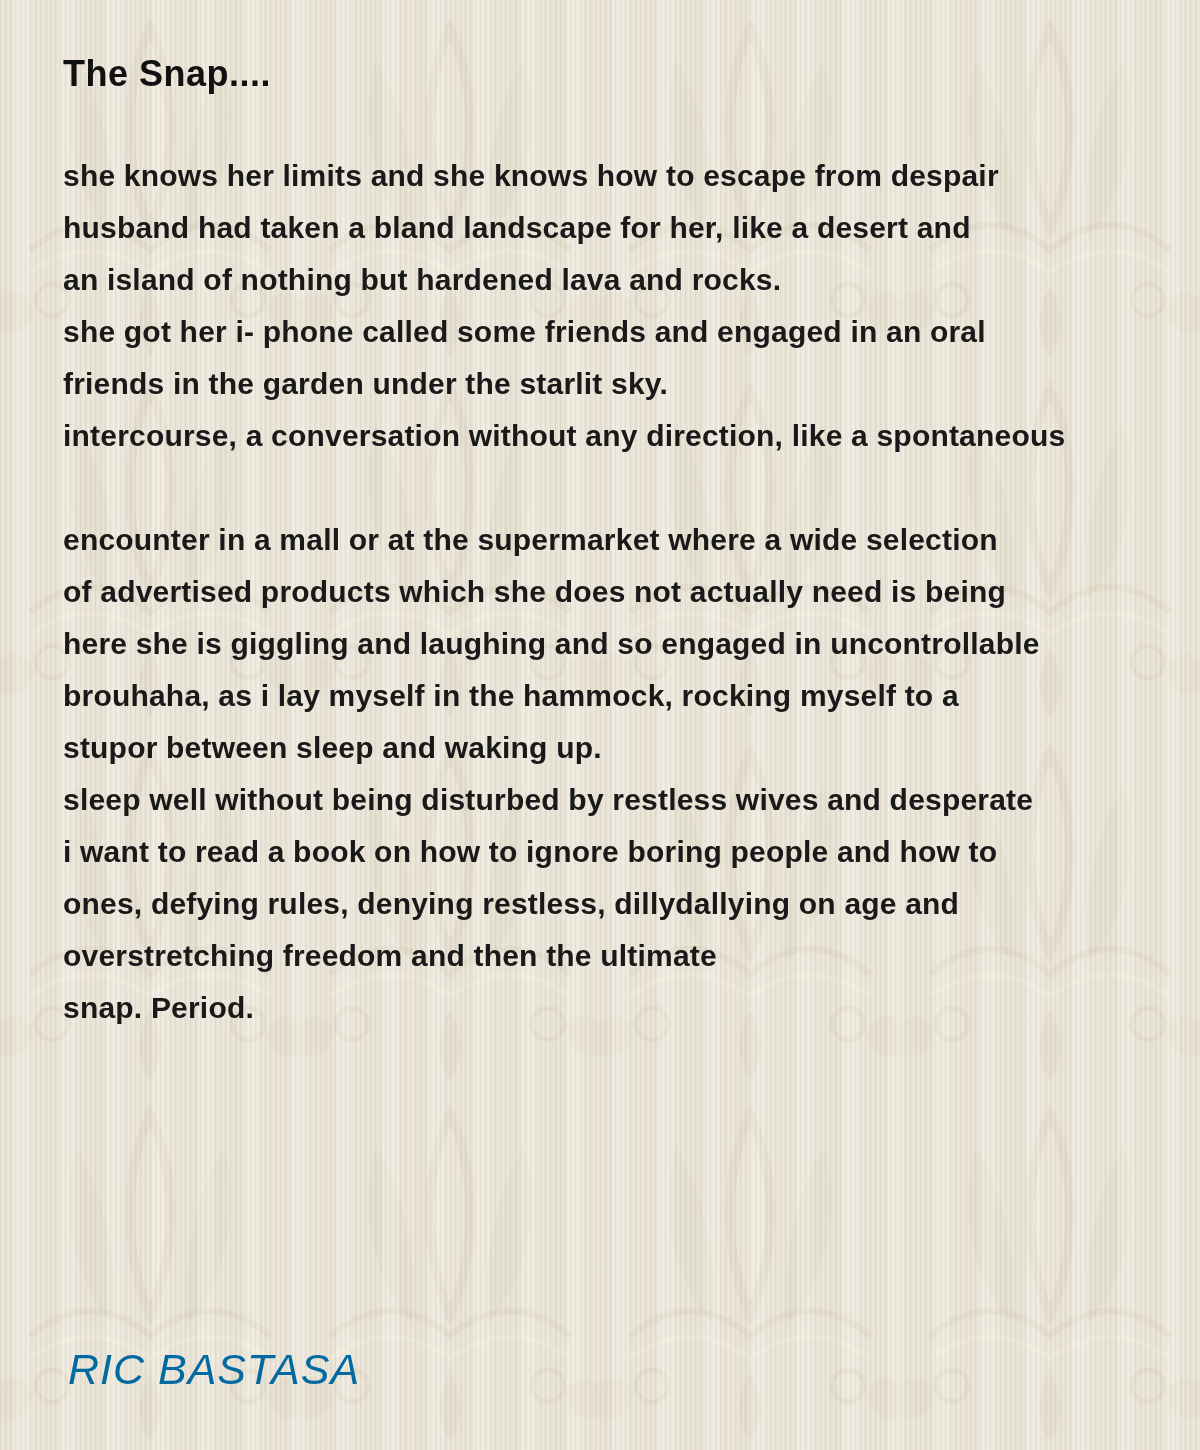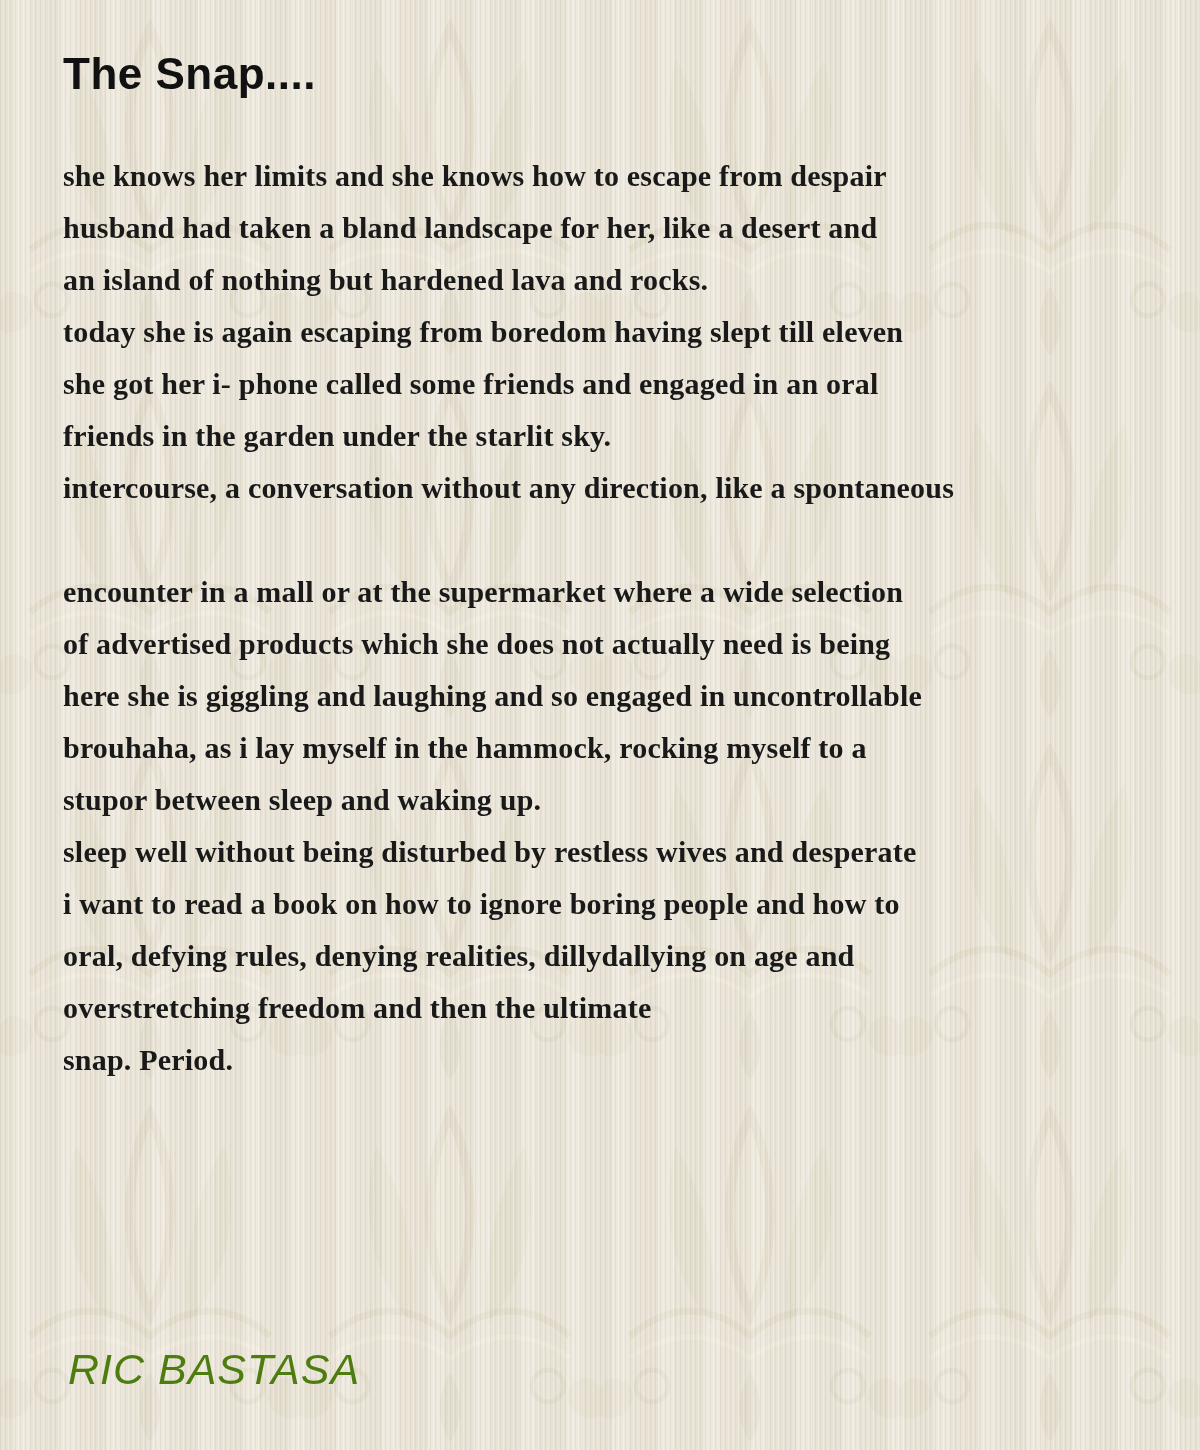--- a/index.html
+++ b/index.html
@@ -43,52 +43,51 @@
   .content {
     position: absolute;
     inset: 0;
     z-index: 2;
   }
   .title {
     position: absolute;
     left: 63px;
     top: 50px;
     margin: 0;
-    font-size: 44px;
+    font-size: 36px;
     line-height: 48px;
     font-weight: 700;
     color: #111111;
     letter-spacing: 0.5px;
     white-space: nowrap;
   }
   .poem {
     position: absolute;
     left: 63px;
     top: 150px;
     right: 20px;
   }
   .line {
     height: 52px;
     line-height: 52px;
     font-size: 30px;
     font-weight: 700;
     color: #191919;
     white-space: nowrap;
     letter-spacing: 0.2px;
-    font-family: Liberation Serif, serif;
   }
   .author {
     position: absolute;
     left: 68px;
     top: 1344px;
     font-size: 43px;
     line-height: 50px;
     font-style: italic;
     font-weight: 400;
-    color: #4d7c0f;
+    color: #0369a1;
     letter-spacing: 1px;
     white-space: nowrap;
   }
 </style>
 </head>
 <body>
 
 <div class="page">
 
   <svg class="bg-svg" width="1200" height="1450" viewBox="0 0 1200 1450" xmlns="http://www.w3.org/2000/svg">
@@ -119,33 +118,32 @@
   <div class="stripes"></div>
 
   <div class="content">
 
     <h1 class="title">The Snap....</h1>
 
     <div class="poem">
       <div class="line">she knows her limits and she knows how to escape from despair</div>
       <div class="line">husband had taken a bland landscape for her, like a desert and</div>
       <div class="line">an island of nothing but hardened lava and rocks.</div>
-      <div class="line">today she is again escaping from boredom having slept till eleven</div>
       <div class="line">she got her i- phone called some friends and engaged in an oral</div>
       <div class="line">friends in the garden under the starlit sky.</div>
       <div class="line">intercourse, a conversation without any direction, like a spontaneous</div>
       <div class="line"></div>
       <div class="line">encounter in a mall or at the supermarket where a wide selection</div>
       <div class="line">of advertised products which she does not actually need is being</div>
       <div class="line">here she is giggling and laughing and so engaged in uncontrollable</div>
       <div class="line">brouhaha, as i lay myself in the hammock, rocking myself to a</div>
       <div class="line">stupor between sleep and waking up.</div>
       <div class="line">sleep well without being disturbed by restless wives and desperate</div>
       <div class="line">i want to read a book on how to ignore boring people and how to</div>
-      <div class="line">oral, defying rules, denying realities, dillydallying on age and</div>
+      <div class="line">ones, defying rules, denying restless, dillydallying on age and</div>
       <div class="line">overstretching freedom and then the ultimate</div>
       <div class="line">snap. Period.</div>
     </div>
 
     <div class="author">RIC BASTASA</div>
 
   </div>
 </div>
 
 </body></html>

